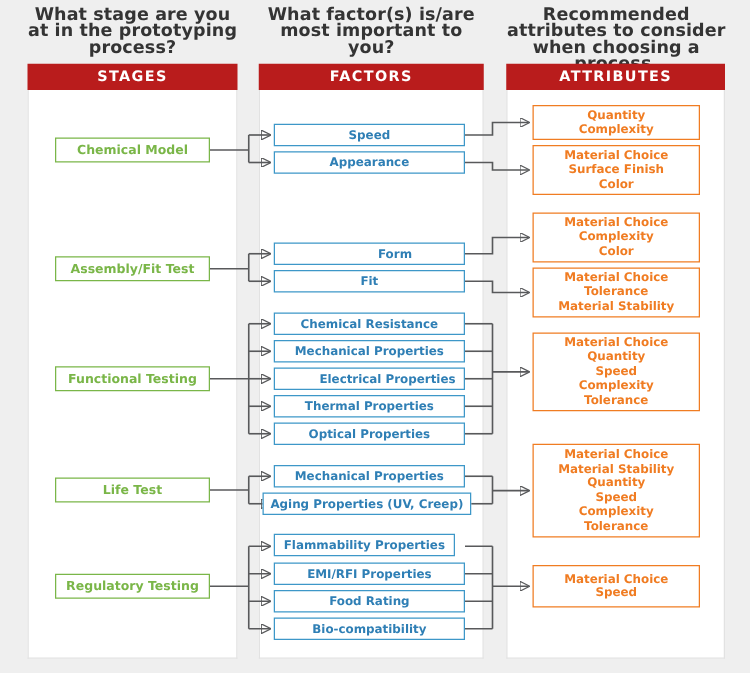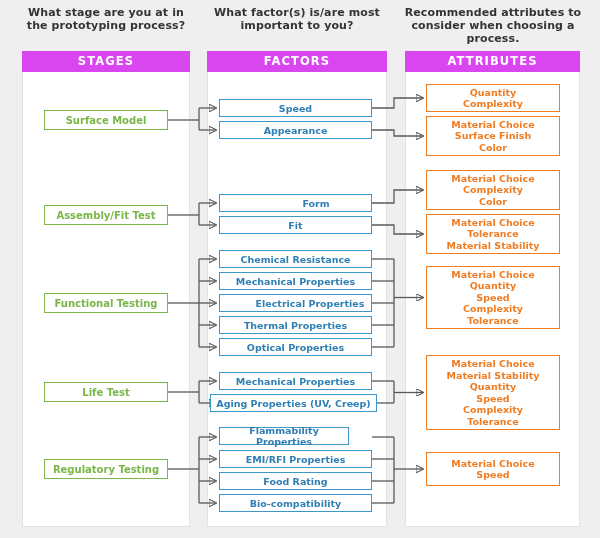--- a/index.html
+++ b/index.html
@@ -8,37 +8,37 @@
     background:#efefef;
     font-family:"DejaVu Sans","Liberation Sans",sans-serif;
     overflow:hidden;
     position:relative;
   }
   #stage{position:absolute;left:0;top:0;width:600px;height:538px;}
 
   .col-question{
     position:absolute;
     text-align:center;
-    font-size:11px;
+    font-size:14px;
     font-weight:bold;
     color:#343434;
     line-height:13px;
     letter-spacing:0.1px;
   }
 
   .panel{
     position:absolute;
     background:#ffffff;
     border:1px solid #e2e2e2;
     border-top:none;
     box-sizing:border-box;
   }
   .panel-header{
     position:absolute;
-    background:#d946ef;
+    background:#b91c1c;
     color:#ffffff;
     font-size:11.5px;
     font-weight:bold;
     letter-spacing:1.1px;
     text-align:center;
     line-height:21px;
     box-sizing:border-box;
   }
 
   .node{
@@ -141,21 +141,21 @@
       <path d="M 372 437 H 394"></path>
       <path d="M 372 459 H 394"></path>
       <path d="M 372 481 H 394"></path>
       <path d="M 372 503 H 394"></path>
       <path d="M 394 437 V 503"></path>
       <path d="M 394 469 H 423" marker-end="url(#arrow)"></path>
     </svg>
 
   <div id="nodes">
       <div class="node node-stage" style="left: 44px; top: 110px; width: 124px; height: 20px;">
-        <span>Surface Model</span>
+        <span>Chemical Model</span>
       </div>
       <div class="node node-stage" style="left: 44px; top: 205px; width: 124px; height: 20px;">
         <span>Assembly/Fit Test</span>
       </div>
       <div class="node node-stage" style="left: 44px; top: 293px; width: 124px; height: 20px;">
         <span>Functional Testing</span>
       </div>
       <div class="node node-stage" style="left: 44px; top: 382px; width: 124px; height: 20px;">
         <span>Life Test</span>
       </div>
@@ -188,21 +188,21 @@
       </div>
       <div class="node node-factor" style="left: 219px; top: 338px; width: 153px; height: 18px;">
         <span>Optical Properties</span>
       </div>
       <div class="node node-factor" style="left: 219px; top: 372px; width: 153px; height: 18px;">
         <span>Mechanical Properties</span>
       </div>
       <div class="node node-factor" style="left: 210px; top: 394px; width: 167px; height: 18px;">
         <span>Aging Properties (UV, Creep)</span>
       </div>
-      <div class="node node-factor" style="left: 219px; top: 427px; width: 130px; height: 18px;">
+      <div class="node node-factor" style="left: 219px; top: 427px; width: 145px; height: 18px;">
         <span>Flammability Properties</span>
       </div>
       <div class="node node-factor" style="left: 219px; top: 450px; width: 153px; height: 18px;">
         <span>EMI/RFI Properties</span>
       </div>
       <div class="node node-factor" style="left: 219px; top: 472px; width: 153px; height: 18px;">
         <span>Food Rating</span>
       </div>
       <div class="node node-factor" style="left: 219px; top: 494px; width: 153px; height: 18px;">
         <span>Bio-compatibility</span>

